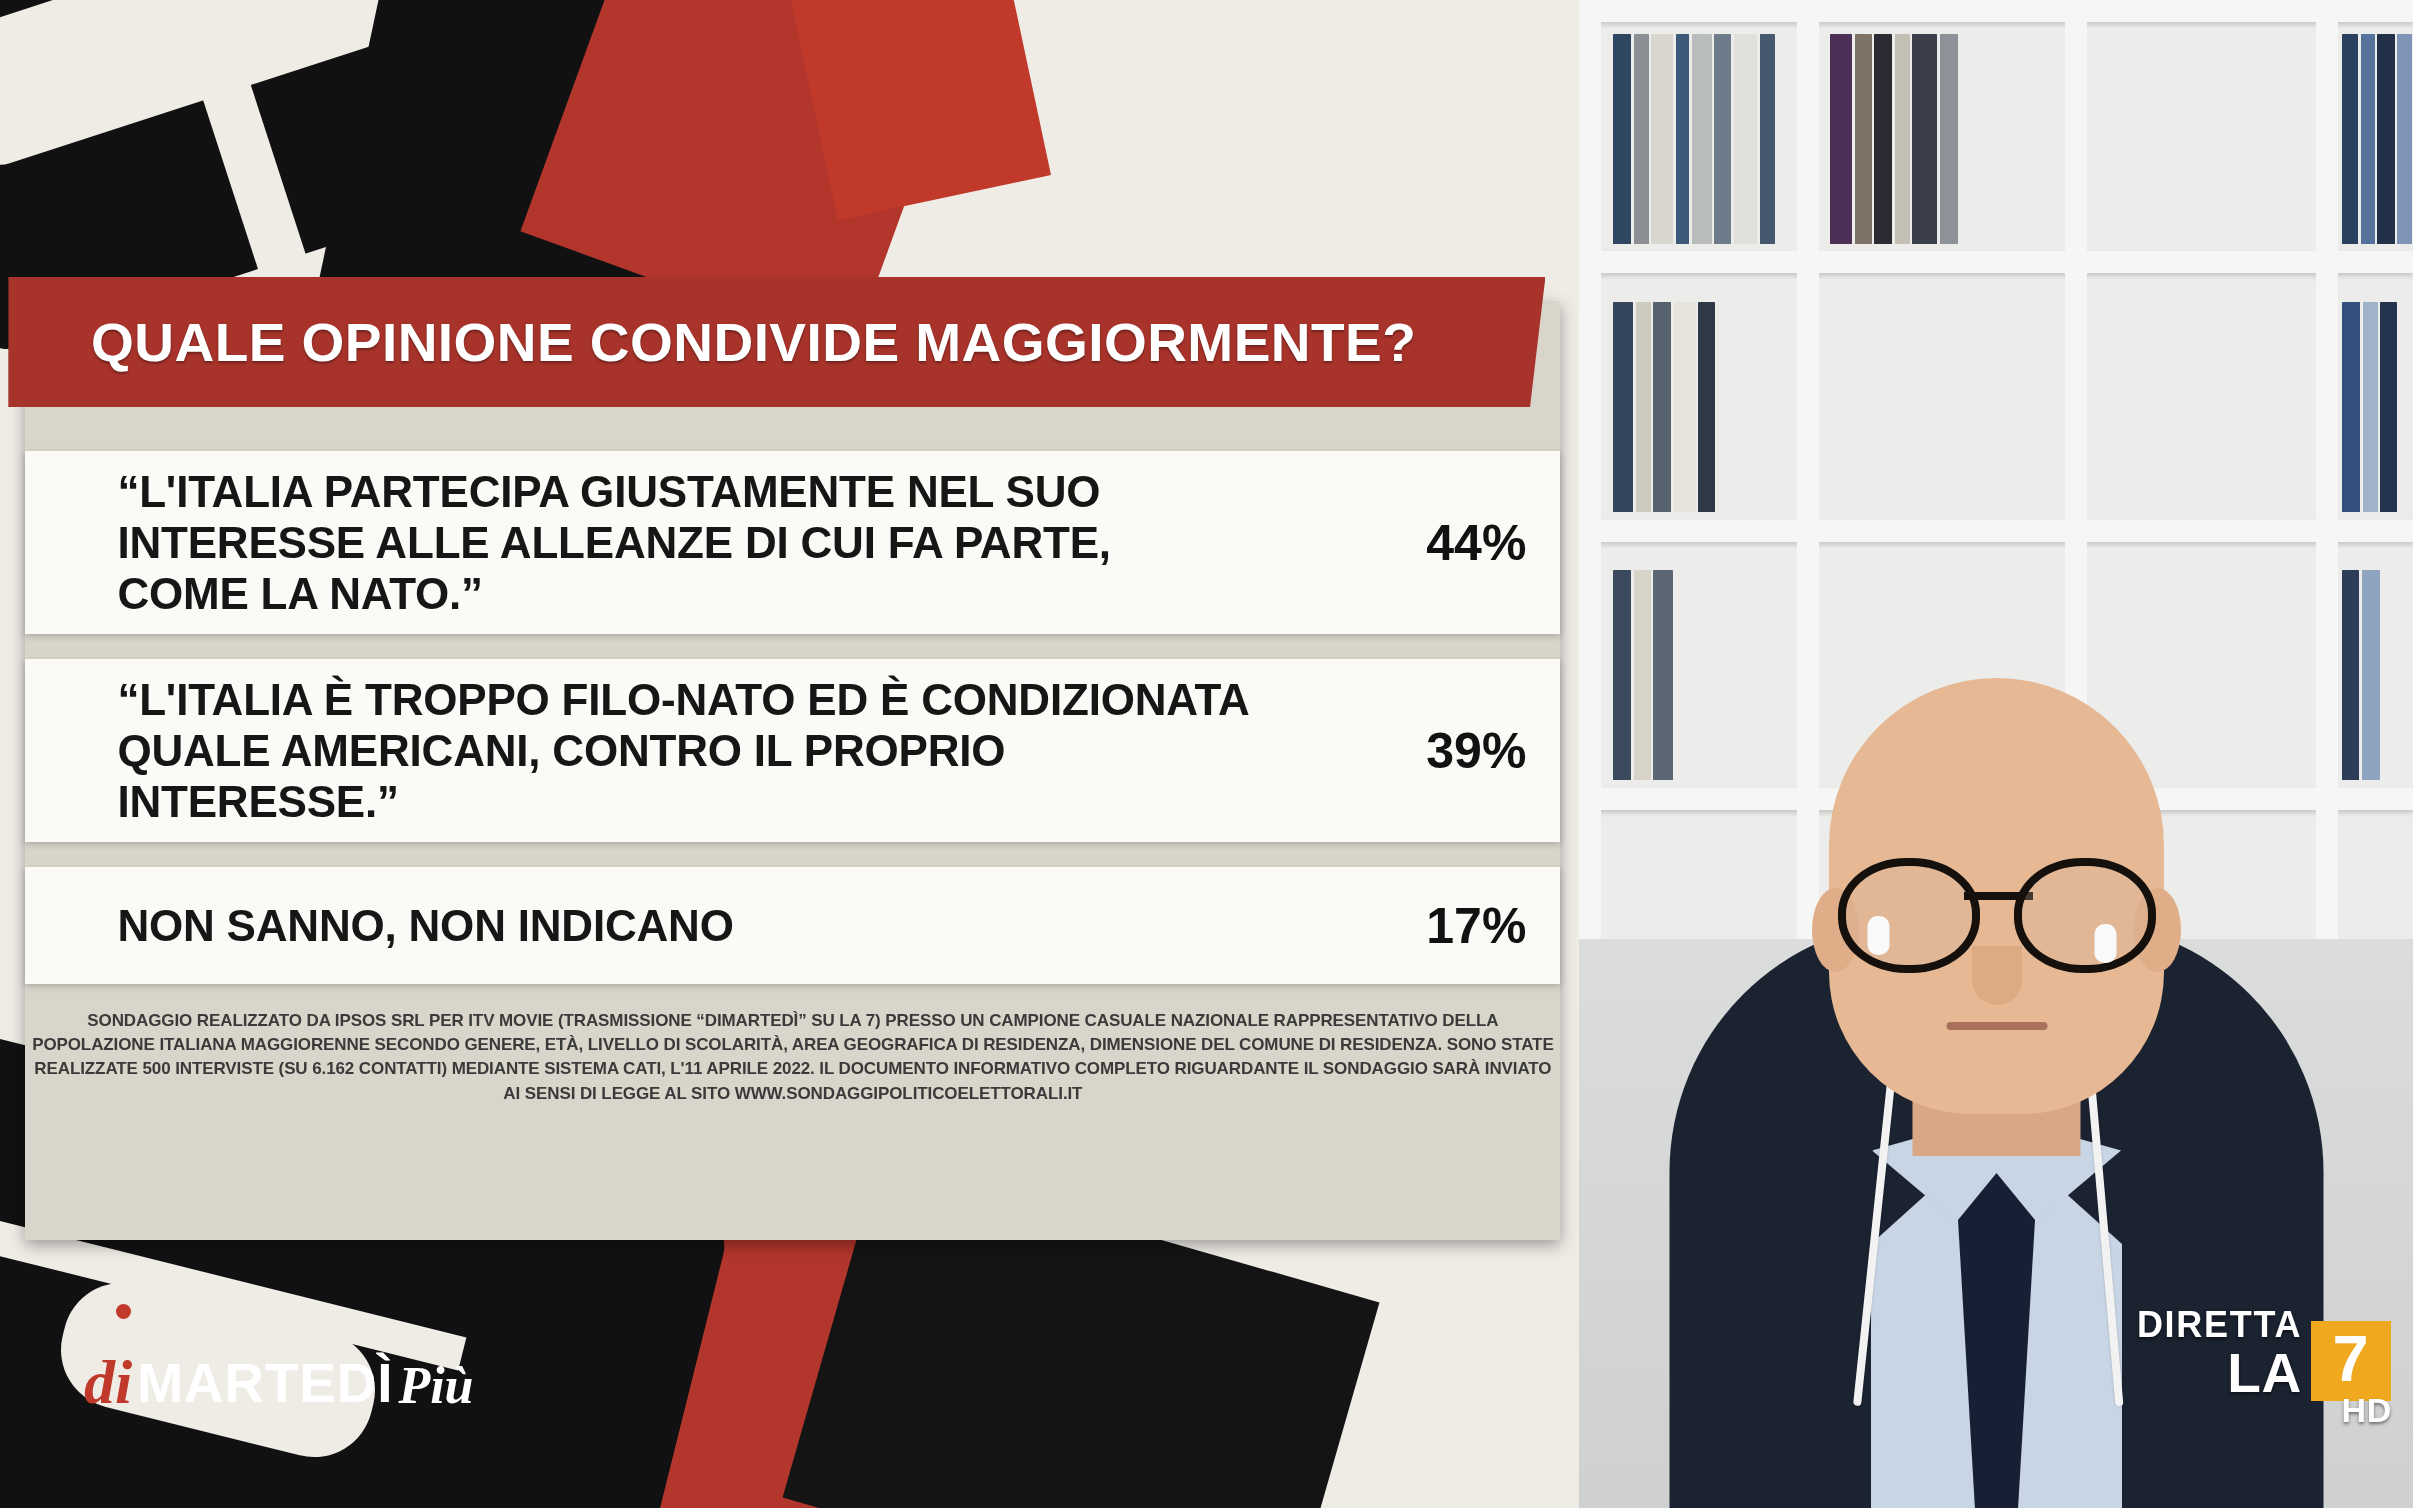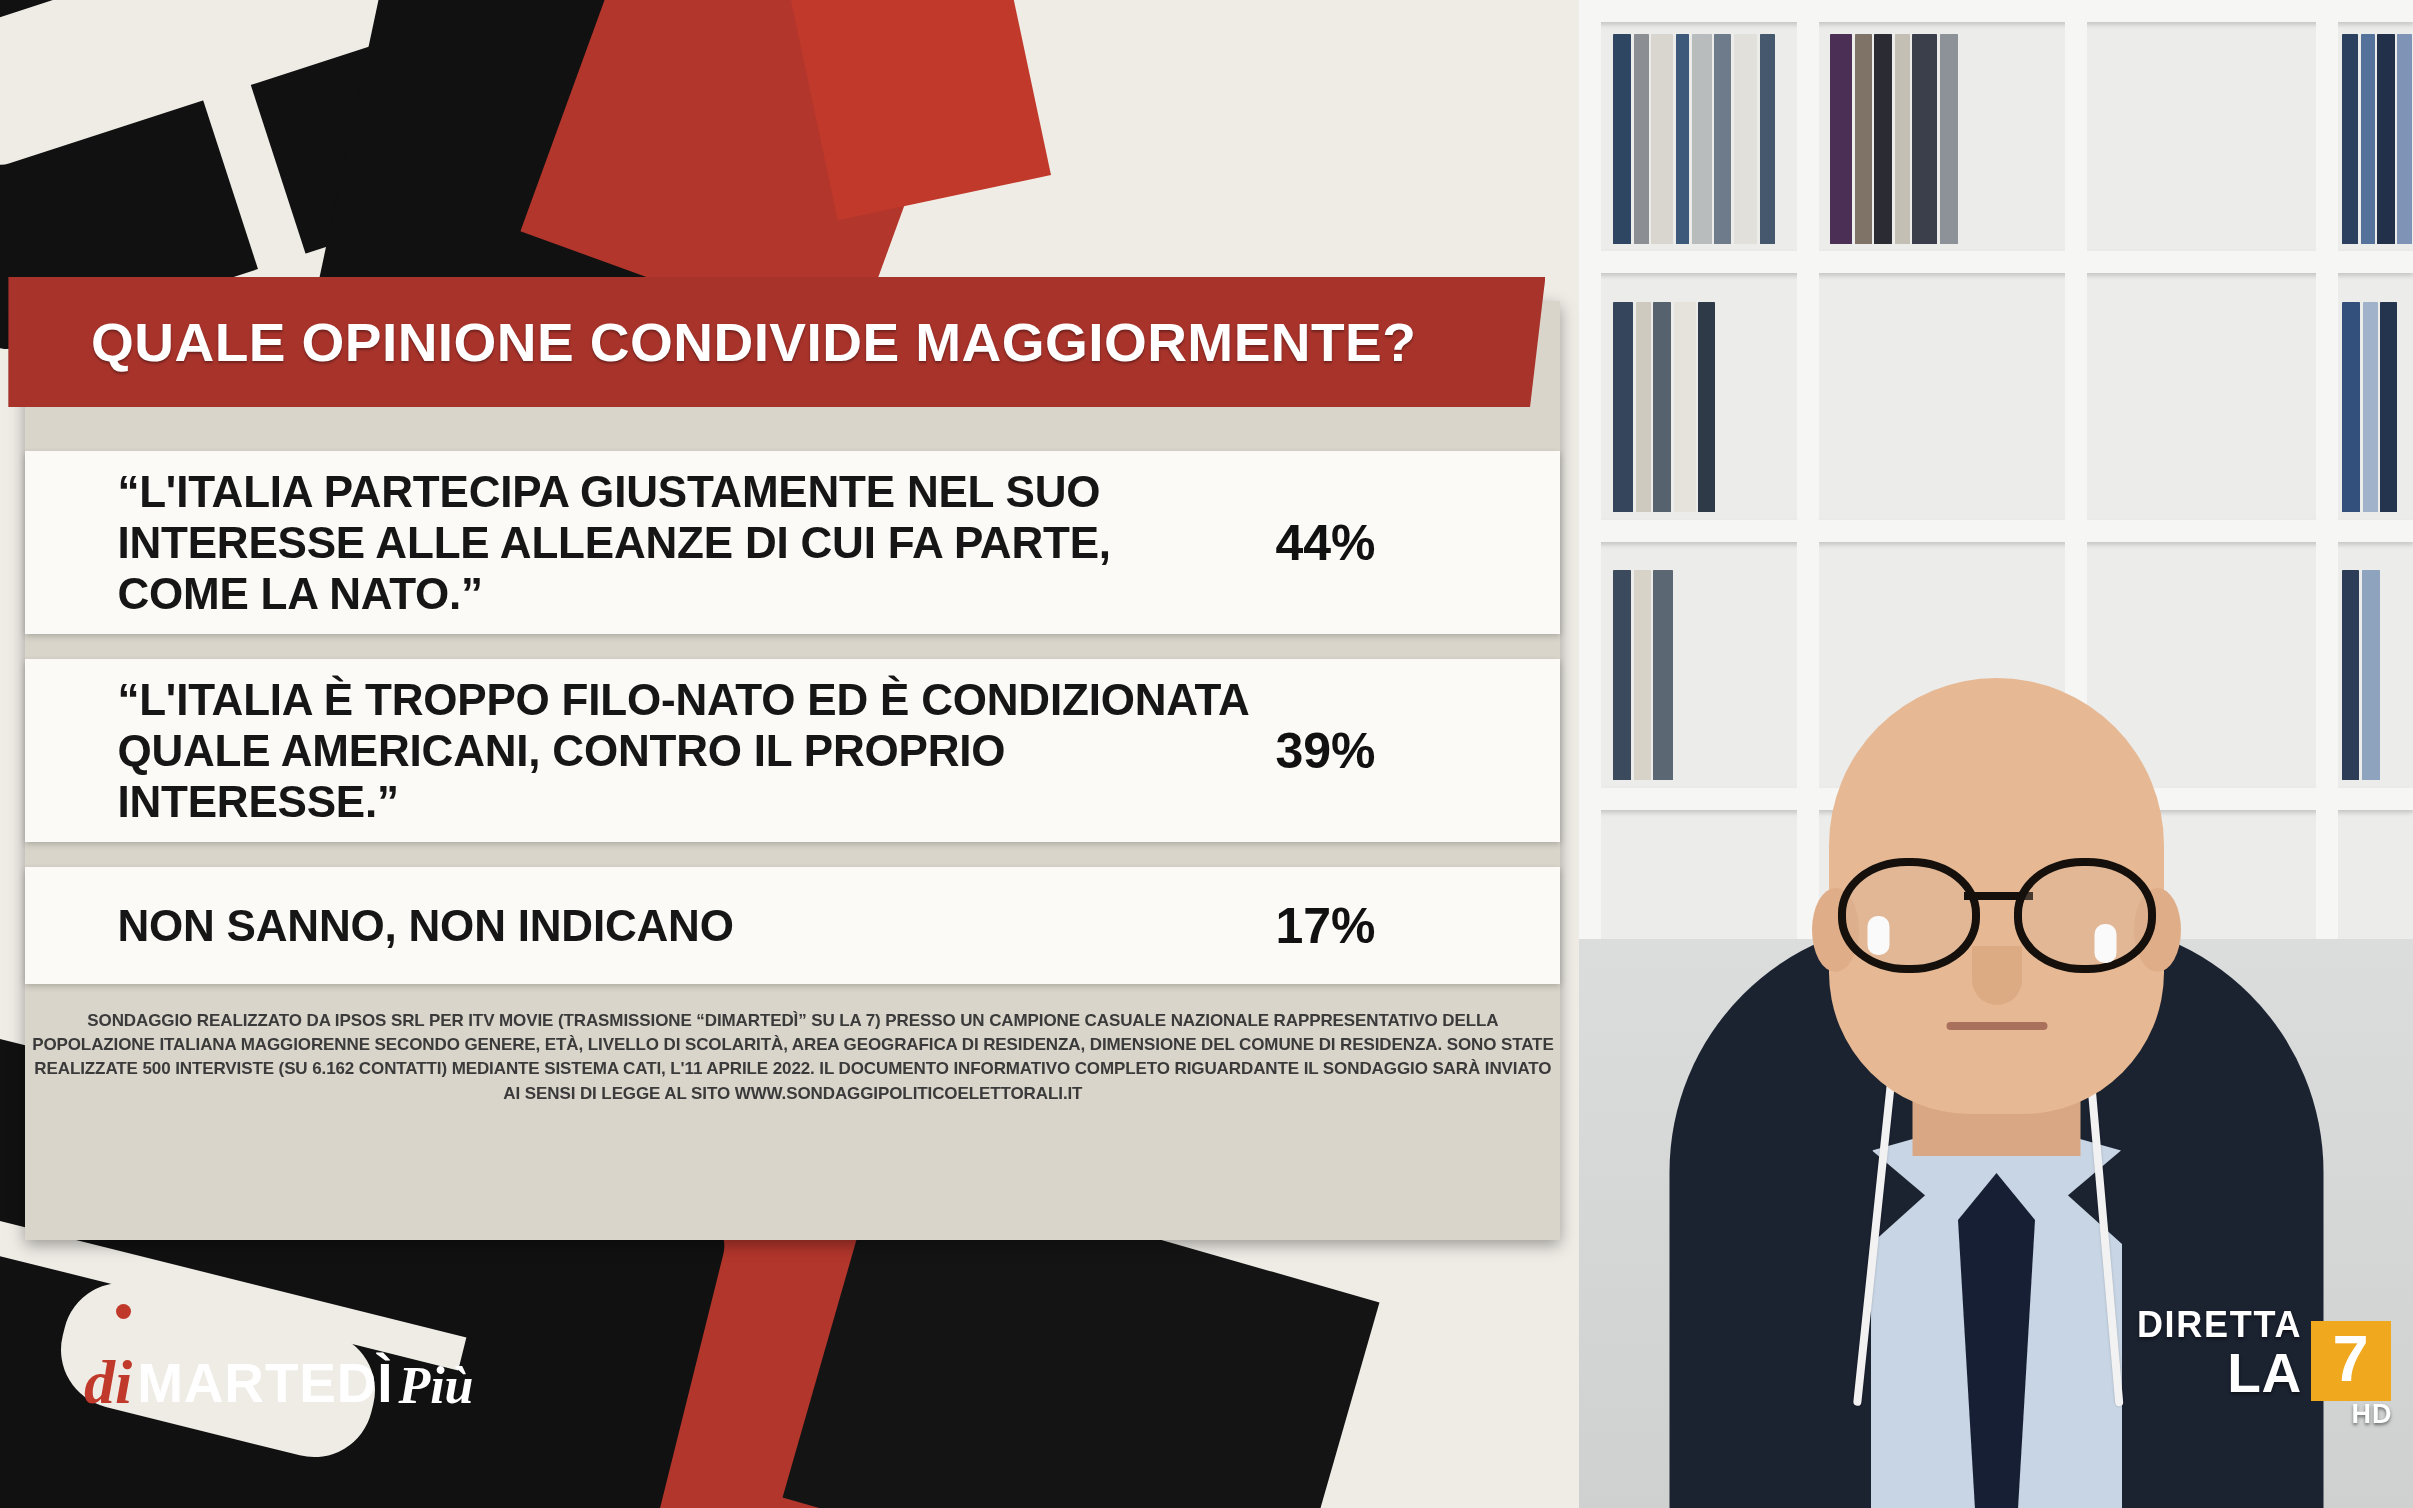--- a/index.html
+++ b/index.html
@@ -176,21 +176,21 @@
     flex: 1;
     padding: 0 25px 0 92px;
     color: #161616;
     font-size: 44px;
     font-weight: bold;
     line-height: 1.16;
     letter-spacing: -0.2px;
   }
   .row .value {
     width: 251px;
-    text-align: left;
+    text-align: right;
     color: #111;
     font-size: 50px;
     font-weight: bold;
     padding-right: 34px;
   }
   .row.single {
     min-height: 87px;
   }
   .row.single .label {
     font-size: 44px;
@@ -488,21 +488,21 @@
     font-size: 65px;
     font-weight: bold;
     line-height: 1;
     margin-top: -5px;
   }
   .hd {
     position: absolute;
     right: -1.7px;
     bottom: -28.5px;
     color: #fff;
-    font-size: 27px;
+    font-size: 34px;
     font-weight: bold;
     letter-spacing: 0.8px;
     text-shadow: 0 1.7px 3.4px rgba(0,0,0,.5);
   }
 </style>
 </head>
 <body>
 
 <div class="screen">
 

